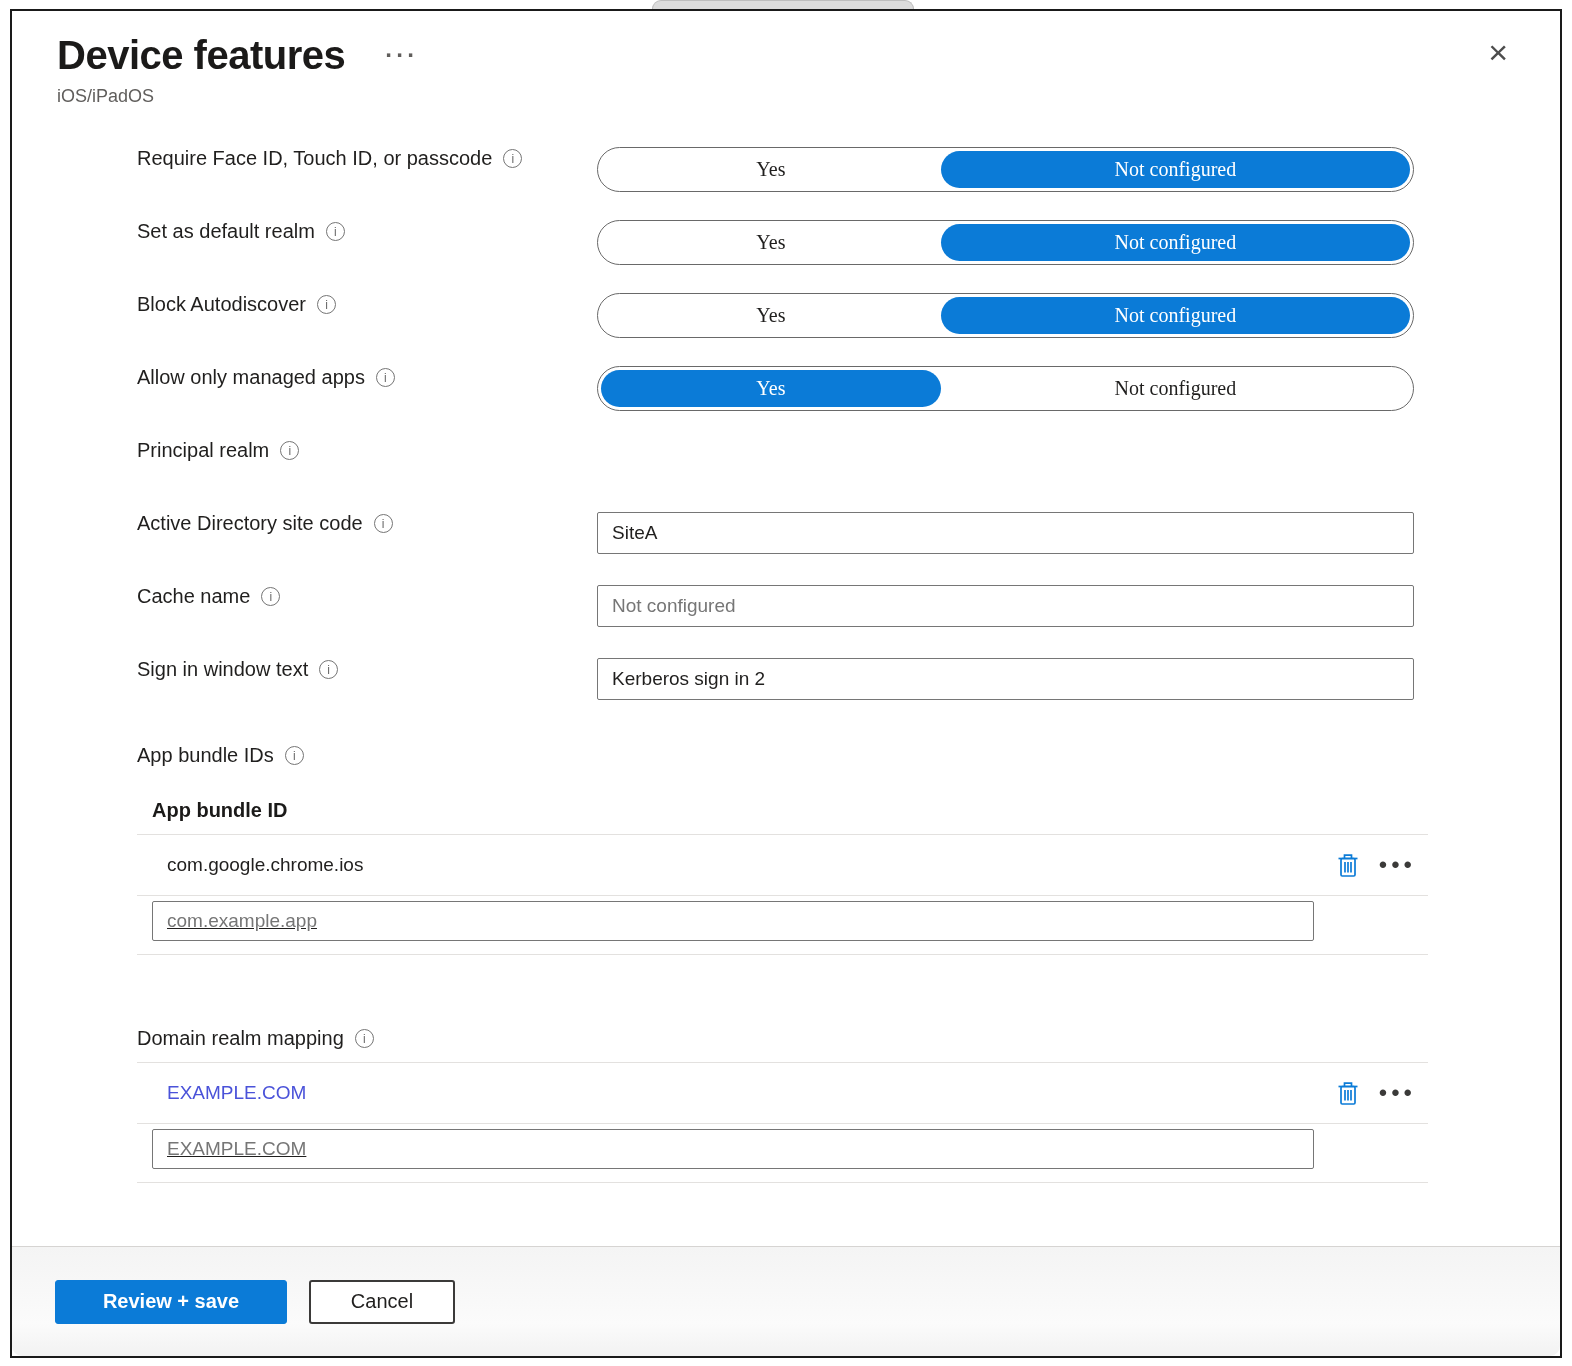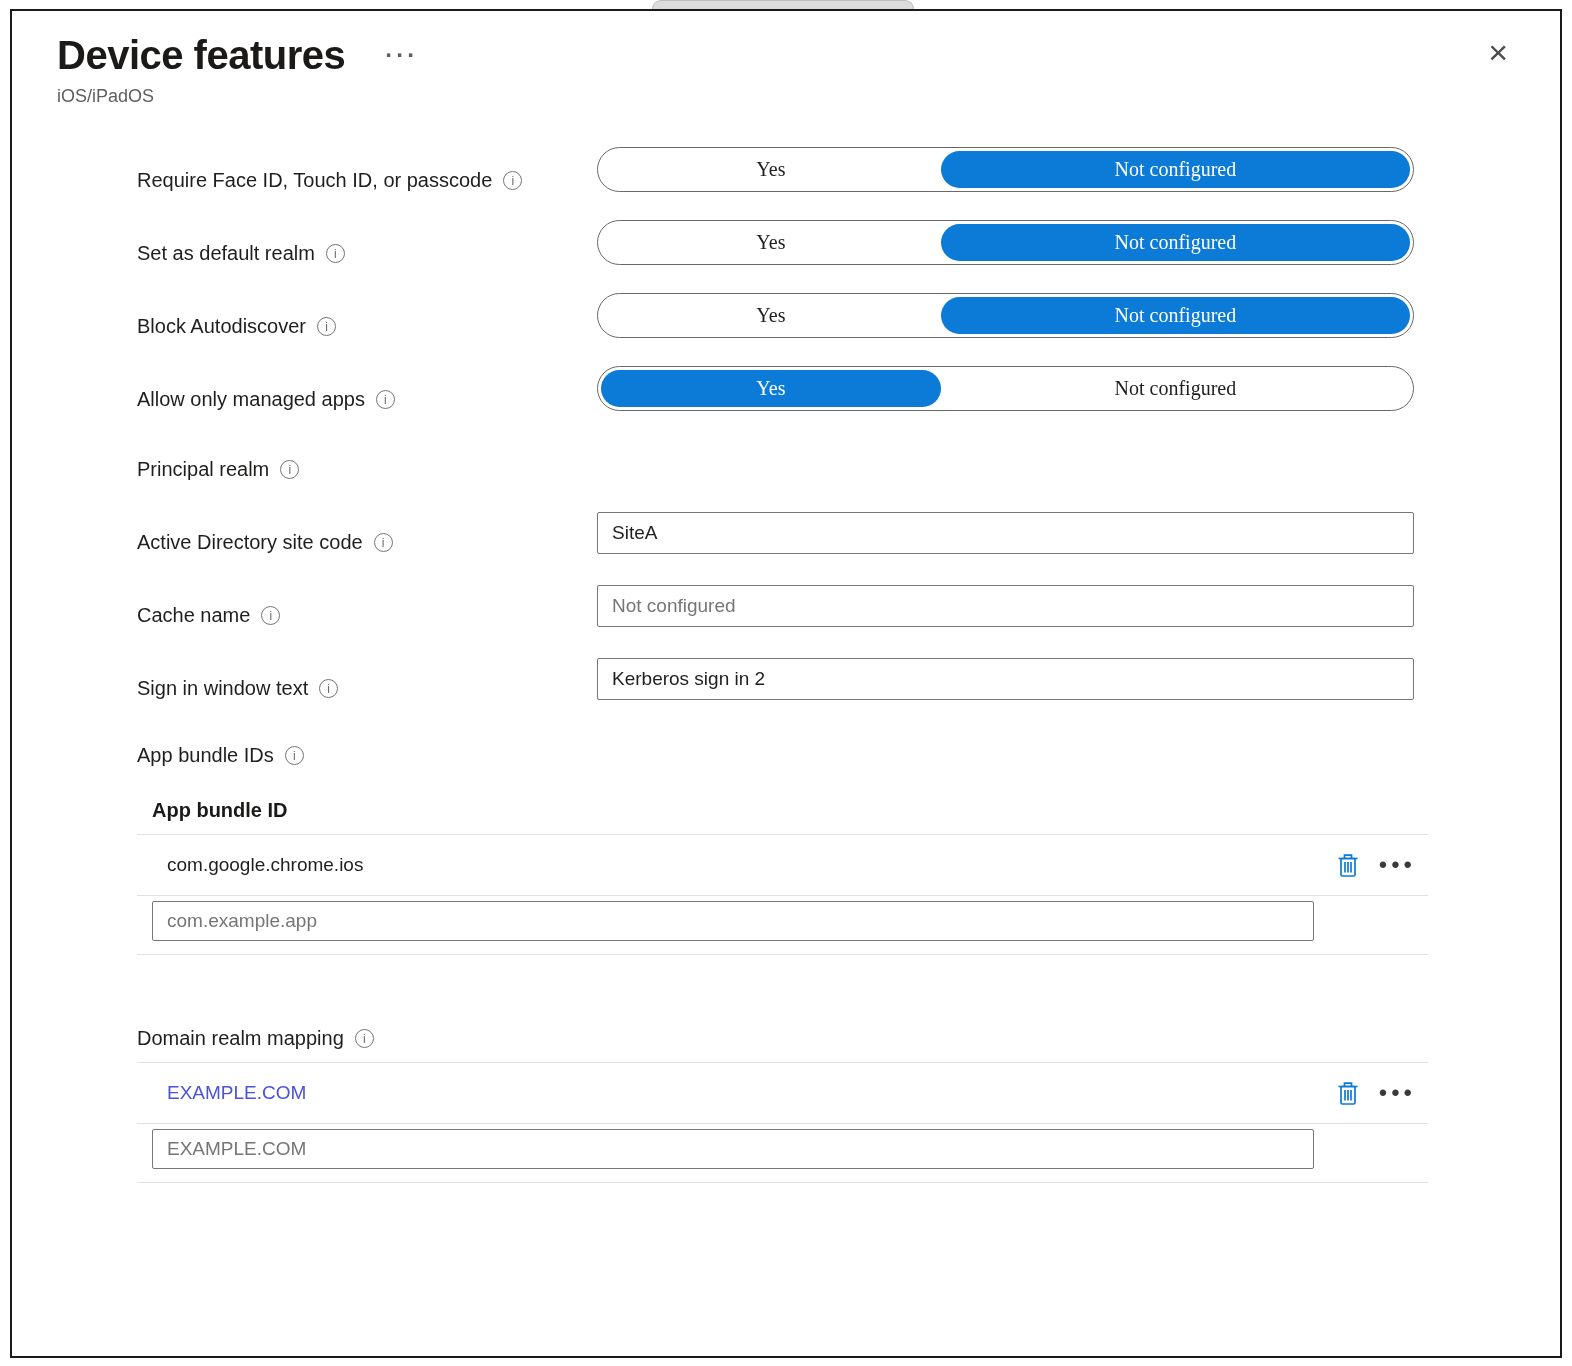--- a/index.html
+++ b/index.html
@@ -19,21 +19,21 @@
   .hdr { position:relative; padding:22px 45px 0 45px; }
   .title { font-size:40px; font-weight:bold; letter-spacing:-0.5px; color:#1b1a19; display:inline-block; }
   .title-dots { display:inline-block; margin-left:40px; color:#605e5c; font-size:24px;
     font-weight:bold; letter-spacing:3px; vertical-align:6px; cursor:pointer; }
   .subtitle { margin-top:8px; font-size:18px; color:#605e5c; }
   .close-x { position:absolute; top:24px; right:52px; font-size:34px; font-weight:200;
     color:#4d4d4d; cursor:pointer; line-height:34px; }
 
   
   .form { margin:40px 0 0 125px; width:1291px; }
-  .row { display:flex; align-items:flex-end; height:45px; margin-bottom:28px; }
+  .row { display:flex; align-items:flex-start; height:45px; margin-bottom:28px; }
   .row.field-row { height:42px; margin-bottom:31px; }
   .lbl { flex:0 0 460px; font-size:20px; color:#201f1e; display:flex; align-items:center; }
   .info { display:inline-flex; align-items:center; justify-content:center;
     width:19px; height:19px; margin-left:11px; border:1px solid #757575; border-radius:50%;
     color:#6a6a6a; font-size:12px; flex:none; cursor:pointer; }
 
   .toggle { width:817px; height:45px; border:1.5px solid #696969; border-radius:23px;
     background:#fff; display:flex; padding:3px;font-family:Liberation Serif, serif; }
   .opt { display:flex; align-items:center; justify-content:center; font-size:20px;
     color:#201f1e; border-radius:19px; cursor:pointer; }
@@ -52,21 +52,21 @@
   .sec-domain { margin-top:72px; }
   .col-hdr { margin:32px 0 0 15px; font-size:20px; font-weight:bold; color:#1b1a19; }
   .hr { height:1px; background:#e3e1df; margin-top:12px; width:100%; }
   .list-row { display:flex; align-items:center; height:60px; }
   .list-val { margin-left:30px; font-size:19px; color:#201f1e; }
   .list-val.link { color:#4a52d9; cursor:pointer; }
   .row-actions { margin-left:auto; display:flex; align-items:center; gap:20px; padding-right:12px; }
   .trash { cursor:pointer; display:inline-flex; }
   .more-dots { color:#3b3a39; font-size:24px; letter-spacing:4px; cursor:pointer; line-height:20px; }
   .add-wrap { padding:5px 0 13px 15px; }
-  .tb.small { width:1162px; height:40px; }
+  .tb.small { width:1162px; height:40px;text-decoration:underline; }
 
   
   .content-bottom-hr { margin-top:12px; }
   .footer { position:absolute; left:0; right:0; bottom:0; height:110px;
     border-top:1px solid #d6d4d2; background:linear-gradient(180deg,#f4f4f4 0%,#fbfbfb 70%,#f2f2f2 100%);
     border-radius:0 0 10px 10px; display:flex; align-items:center; padding-left:43px; gap:22px; }
   .btn { height:44px; font-size:20px; border-radius:3px; cursor:pointer;
     font-family:"Liberation Sans","DejaVu Sans",sans-serif; display:inline-flex;
     align-items:center; justify-content:center; }
   .btn-primary { width:232px; background:#0b7bd7; border:1px solid #0b7bd7; color:#fff; font-weight:bold; }
@@ -217,15 +217,19 @@
         </div>
         <div class="hr" style="margin-top:0;"></div>
         <div class="add-wrap">
           <input class="tb small" placeholder="EXAMPLE.COM" style="">
         </div>
         <div class="hr content-bottom-hr" style="margin-top:0;"></div>
       </div>
 
     </div>
 
+    <div class="footer">
+      <button class="btn btn-primary">Review + save</button>
+      <button class="btn btn-secondary">Cancel</button>
+    </div>
 
   </div>
 </div>
 
 </body></html>

